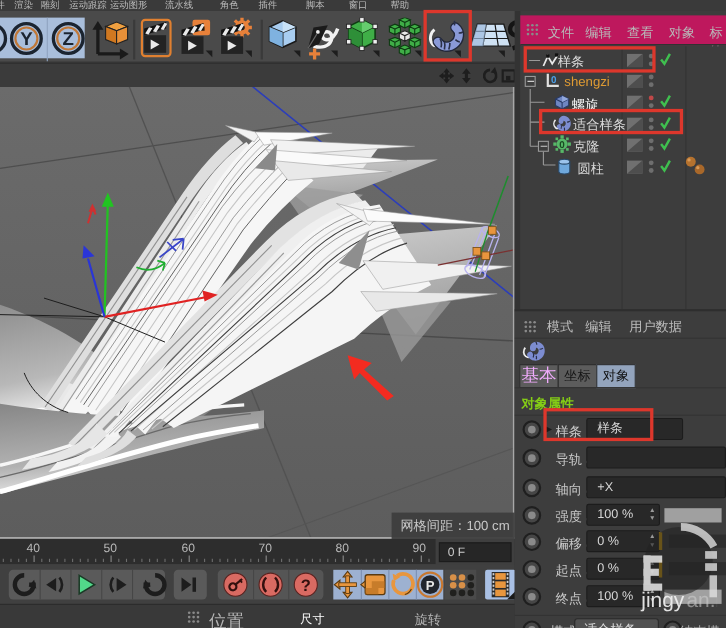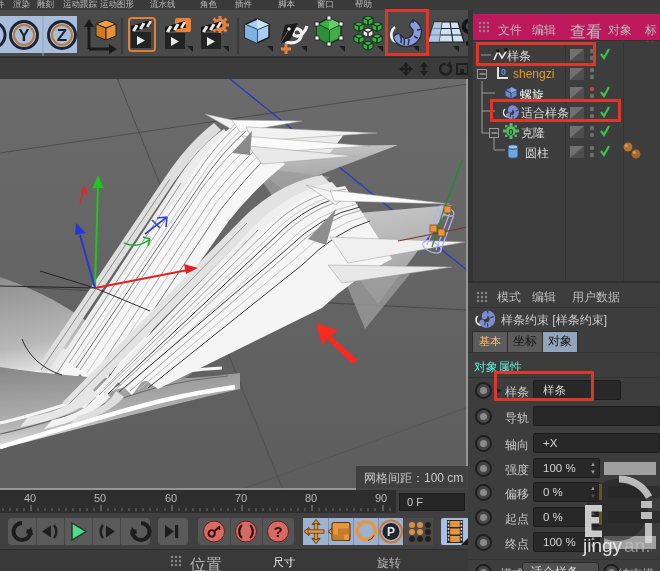--- a/index.html
+++ b/index.html
@@ -588,21 +588,21 @@
         <circle cx="2" cy="6" r="1.2"></circle>
         <circle cx="6" cy="6" r="1.2"></circle>
         <circle cx="10" cy="6" r="1.2"></circle>
         <circle cx="2" cy="10" r="1.2"></circle>
         <circle cx="6" cy="10" r="1.2"></circle>
         <circle cx="10" cy="10" r="1.2"></circle>
       </g>
     </svg>
   <span class="abs" style="left:25px;top:8px;font-size:12px;color:#b8b8b8">文件</span>
   <span class="abs" style="left:59px;top:8px;font-size:12px;color:#b8b8b8">编辑</span>
-  <span class="abs" style="left:97px;top:8px;font-size:16px;color:#b8b8b8">查看</span>
+  <span class="abs" style="left:97px;top:8px;font-size:12px;color:#b8b8b8">查看</span>
   <span class="abs" style="left:135px;top:8px;font-size:12px;color:#b8b8b8">对象</span>
   <span class="abs" style="left:172px;top:8px;font-size:12px;color:#b8b8b8">标签</span>
 </div>
 
 <div class="abs" style="left:473px;top:42px;width:187px;height:241px;background:#3d3d3d;overflow:hidden">
 
   <div class="abs" style="left:92px;top:0;width:1px;height:243px;background:#343434"></div>
   <div class="abs" style="left:150px;top:0;width:1px;height:243px;background:#343434"></div>
 
   <svg class="abs" style="left:0;top:0" width="187" height="243">
@@ -742,28 +742,27 @@
   <span class="abs" style="left:29px;top:6px;font-size:12px;color:#bcbcbc">模式</span>
   <span class="abs" style="left:64px;top:6px;font-size:12px;color:#bcbcbc">编辑</span>
   <span class="abs" style="left:104px;top:6px;font-size:12px;color:#bcbcbc">用户数据</span>
   <div class="abs" style="left:0;top:24px;width:192px;height:1px;background:#333"></div>
 
   <svg class="abs" style="left:6px;top:26px" width="24" height="22" viewBox="0 0 24 22">
     <path d="M3.5 7 C 1.5 9.5, 1.5 13, 4 15 C 6 16.5, 8.5 16, 8.5 13.5" fill="none" stroke="#ececec" stroke-width="1.6"></path>
     <path d="M8 13.5 C 10 16.5, 14 17, 16.5 14.5 C 19.5 11.5, 19 6.5, 15.5 4.8 C 13 3.6, 10.5 5, 10.5 7.5" fill="none" stroke="#7c8cd0" stroke-width="5.5" stroke-linecap="round"></path>
     <path d="M10.5 11 q1.2 2.5 0.2 5 M13.5 14.5 q0.5 1.8 0 3 M16.5 8.5 q2 0 3 -1 M14 4.5 q0 -1.8 -1 -2.8" stroke="#2a3048" stroke-width="1.1" fill="none"></path>
   </svg>
-  <span class="abs" style="left:33px;top:29px;font-size:12px;color:#c9c9c9">样条约束 [样条约束]</span>
-
-  <div class="abs" style="left:4px;top:48px;width:34px;height:20px;background:#5c5c5c;border:1px solid #2c2c2c;color:#fdba74;font-size:11px;text-align:center;line-height:19px">基本</div>
+
+  <div class="abs" style="left:4px;top:48px;width:34px;height:20px;background:#5c5c5c;border:1px solid #2c2c2c;color:#f0abfc;font-size:16px;text-align:center;line-height:19px">基本</div>
   <div class="abs" style="left:39px;top:48px;width:34px;height:20px;background:#5c5c5c;border:1px solid #2c2c2c;color:#151515;font-size:12px;text-align:center;line-height:19px">坐标</div>
   <div class="abs" style="left:74px;top:48px;width:34px;height:20px;background:#93a4bd;border:1px solid #2c2c2c;color:#101010;font-size:12px;text-align:center;line-height:19px">对象</div>
   <div class="abs" style="left:0;top:69px;width:192px;height:1px;background:#333"></div>
 
-  <span class="abs" style="left:6px;top:76px;font-size:12px;font-weight:normal;color:#5eead4">对象属性</span>
+  <span class="abs" style="left:6px;top:76px;font-size:12px;font-weight:bold;color:#84cc16">对象属性</span>
   <div class="abs" style="left:0;top:94px;width:192px;height:1px;background:#343434"></div>
 
   <div class="abs radio" style="left:7px;top:99px">
       <i></i>
     </div>
   <span class="abs" style="left:27px;top:102px;color:#1a1a1a;font-size:9px">▶</span>
   <span class="abs lbl" style="left:37px;top:101px">样条</span>
   <div class="abs fld" style="left:65px;top:97px;width:88px;height:20px">样条</div>
 
   <div class="abs radio" style="left:7px;top:125px">

